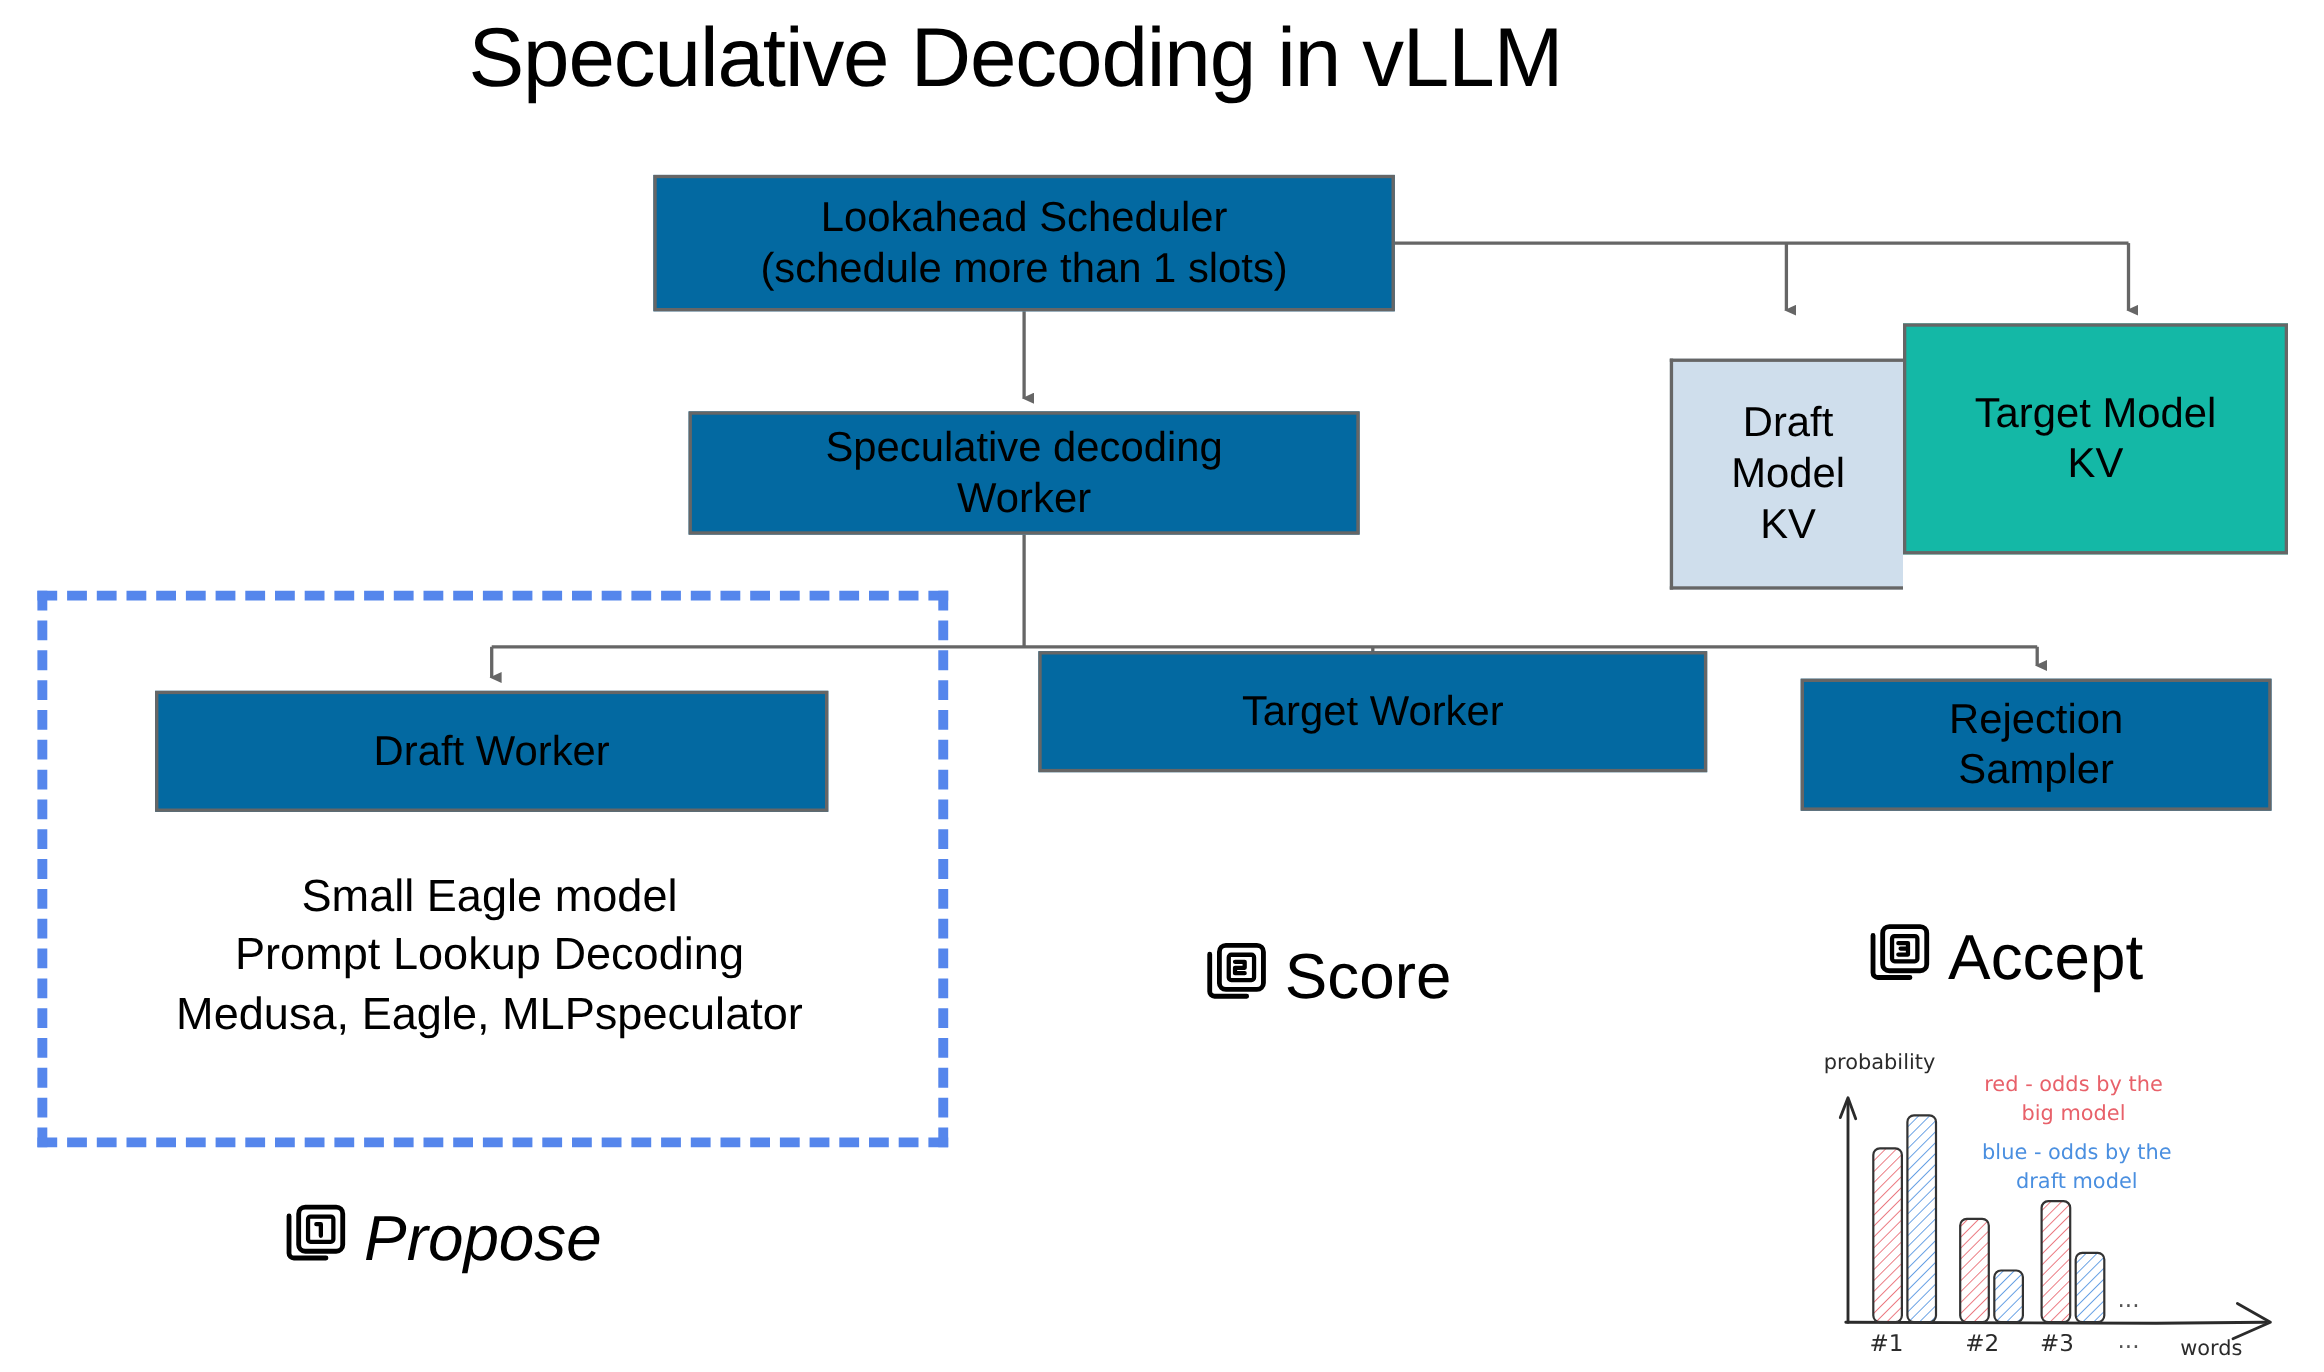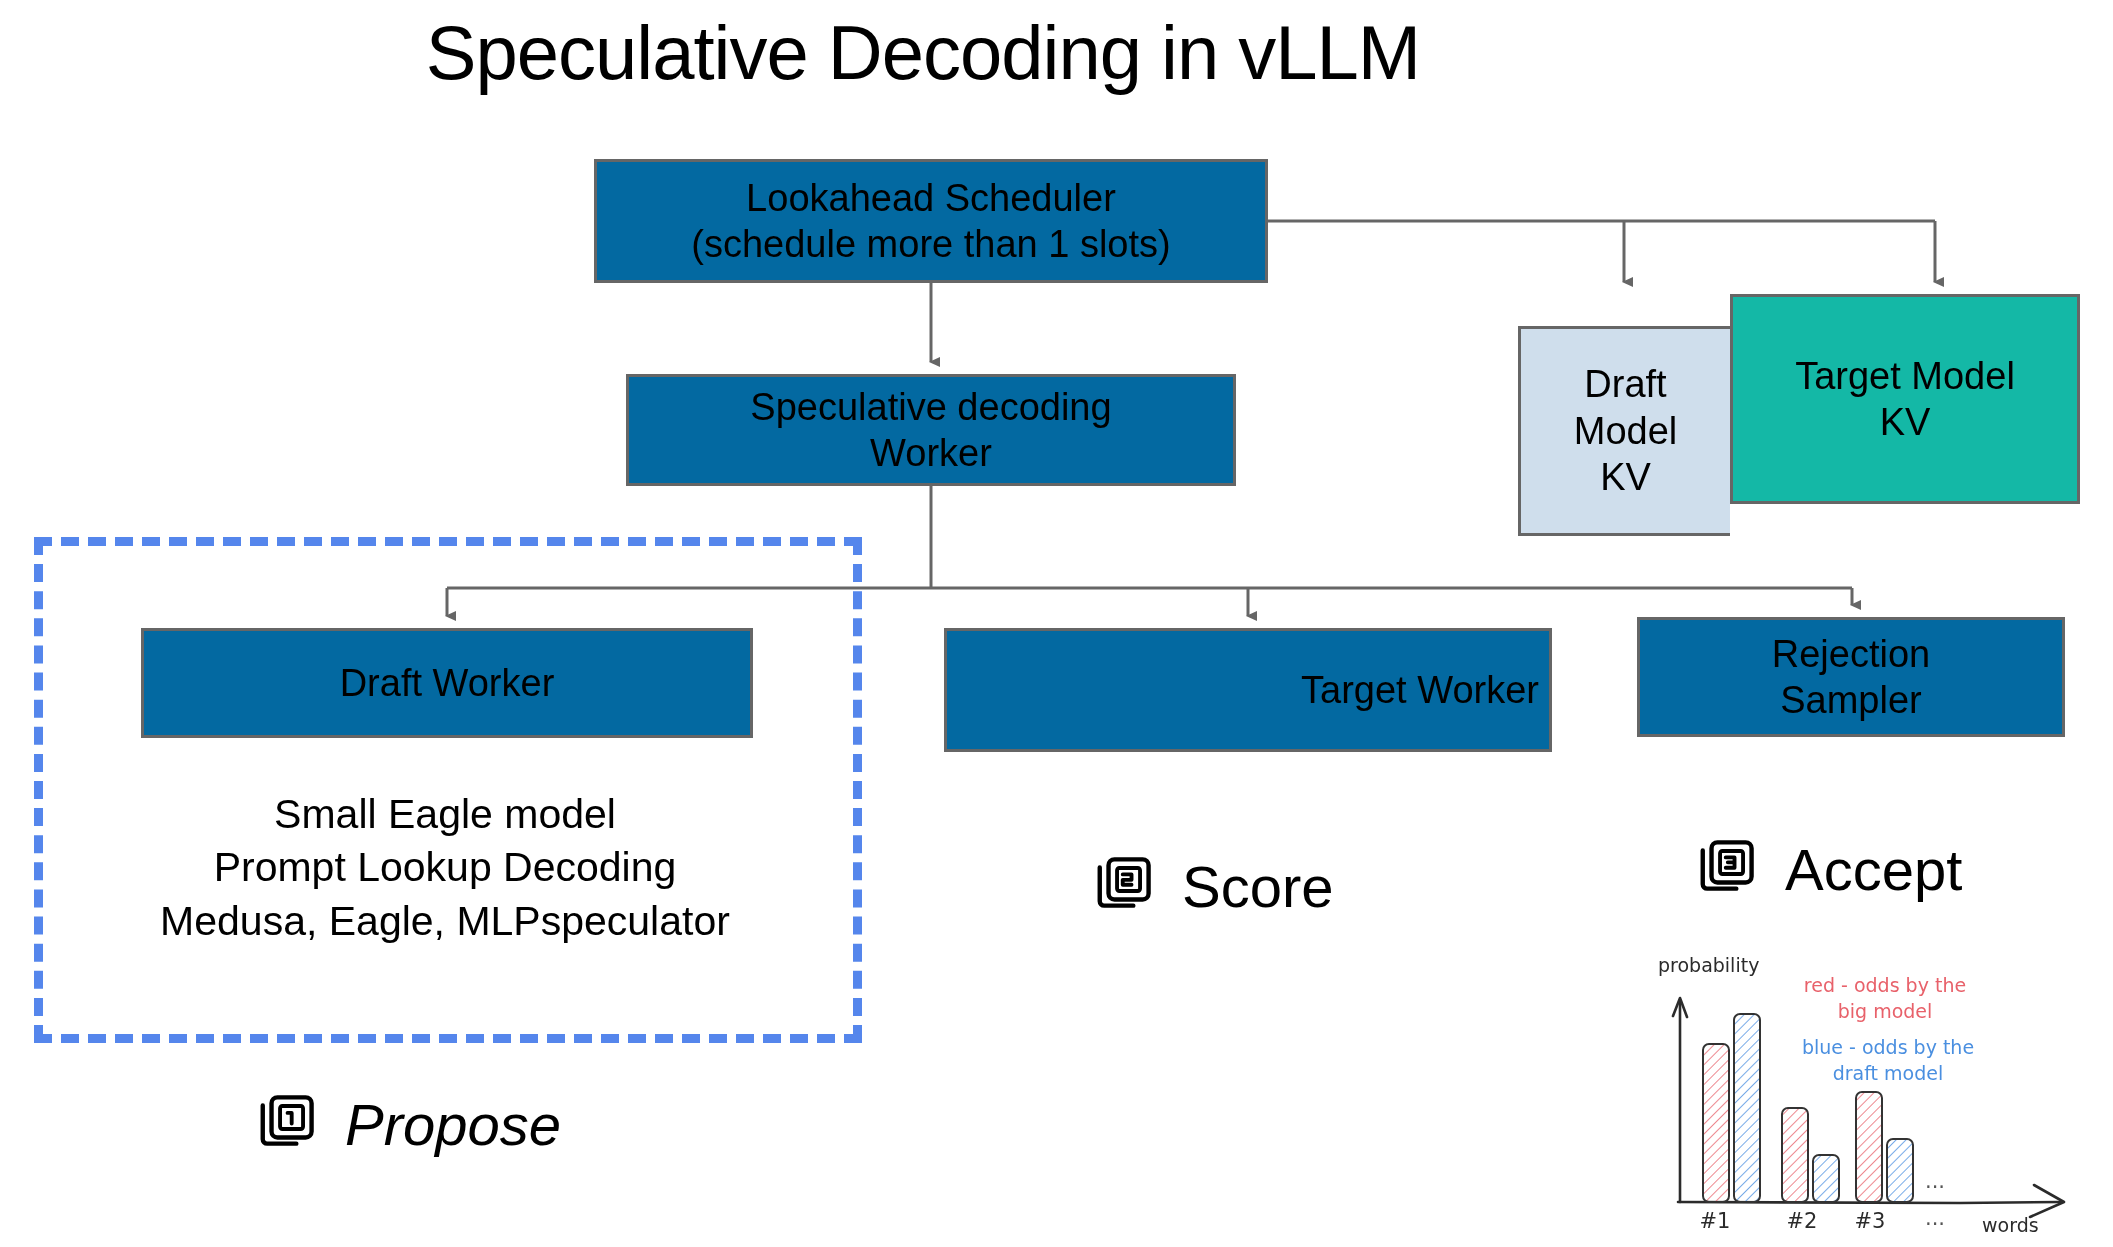--- a/index.html
+++ b/index.html
@@ -25,42 +25,42 @@
     display:flex;align-items:center;justify-content:center;
     text-align:center;font-size:38px;line-height:1.22;
     padding:4px 10px;
   }
   .box.kvblue{background:#cfdeec;border-right-width:0;margin-top:32px;}
   .box.kvpink{background:#14b8a6;}
 
   #box-scheduler{left:594px;top:159px;width:674px;height:124px;}
   #box-specworker{left:626px;top:374px;width:610px;height:112px;}
   #box-draftworker{left:141px;top:628px;width:612px;height:110px;}
-  #box-targetworker{left:944px;top:628px;width:608px;height:124px;justify-content:flex-end;}
+  #box-targetworker{left:944px;top:592px;width:608px;height:110px;}
   #box-rejection{left:1637px;top:617px;width:428px;height:120px;}
   #box-draftkv{left:1518px;top:294px;width:212px;height:210px;}
   #box-targetkv{left:1730px;top:294px;width:350px;height:210px;}
 
   
   #dashed-region{
     position:absolute;left:34px;top:537px;width:828px;height:506px;
     box-sizing:border-box;border:9px dashed #5586ec;background:transparent;
   }
 
   
   #draft-caption{
     position:absolute;left:50px;top:788px;width:790px;
     text-align:center;font-size:41px;line-height:1.30;
   }
 
   
   #wires{position:absolute;left:0;top:0;width:2113px;height:1247px;}
 
   
-  .step{position:absolute;display:flex;align-items:center;gap:28px;}
+  .step{position:absolute;display:flex;align-items:center;gap:14px;}
   .step .glyph{display:block;}
   .step .step-label{font-size:58px;line-height:1;white-space:nowrap;}
   #step-1{left:255px;top:1092px;font-style:italic;}
   #step-2{left:1092px;top:854px;}
   #step-3{left:1695px;top:837px;}
 
   
   #sketch{position:absolute;left:1630px;top:940px;width:470px;height:300px;}
   #sketch svg{display:block;}
   .hand{font-family:"DejaVu Sans",sans-serif;}

